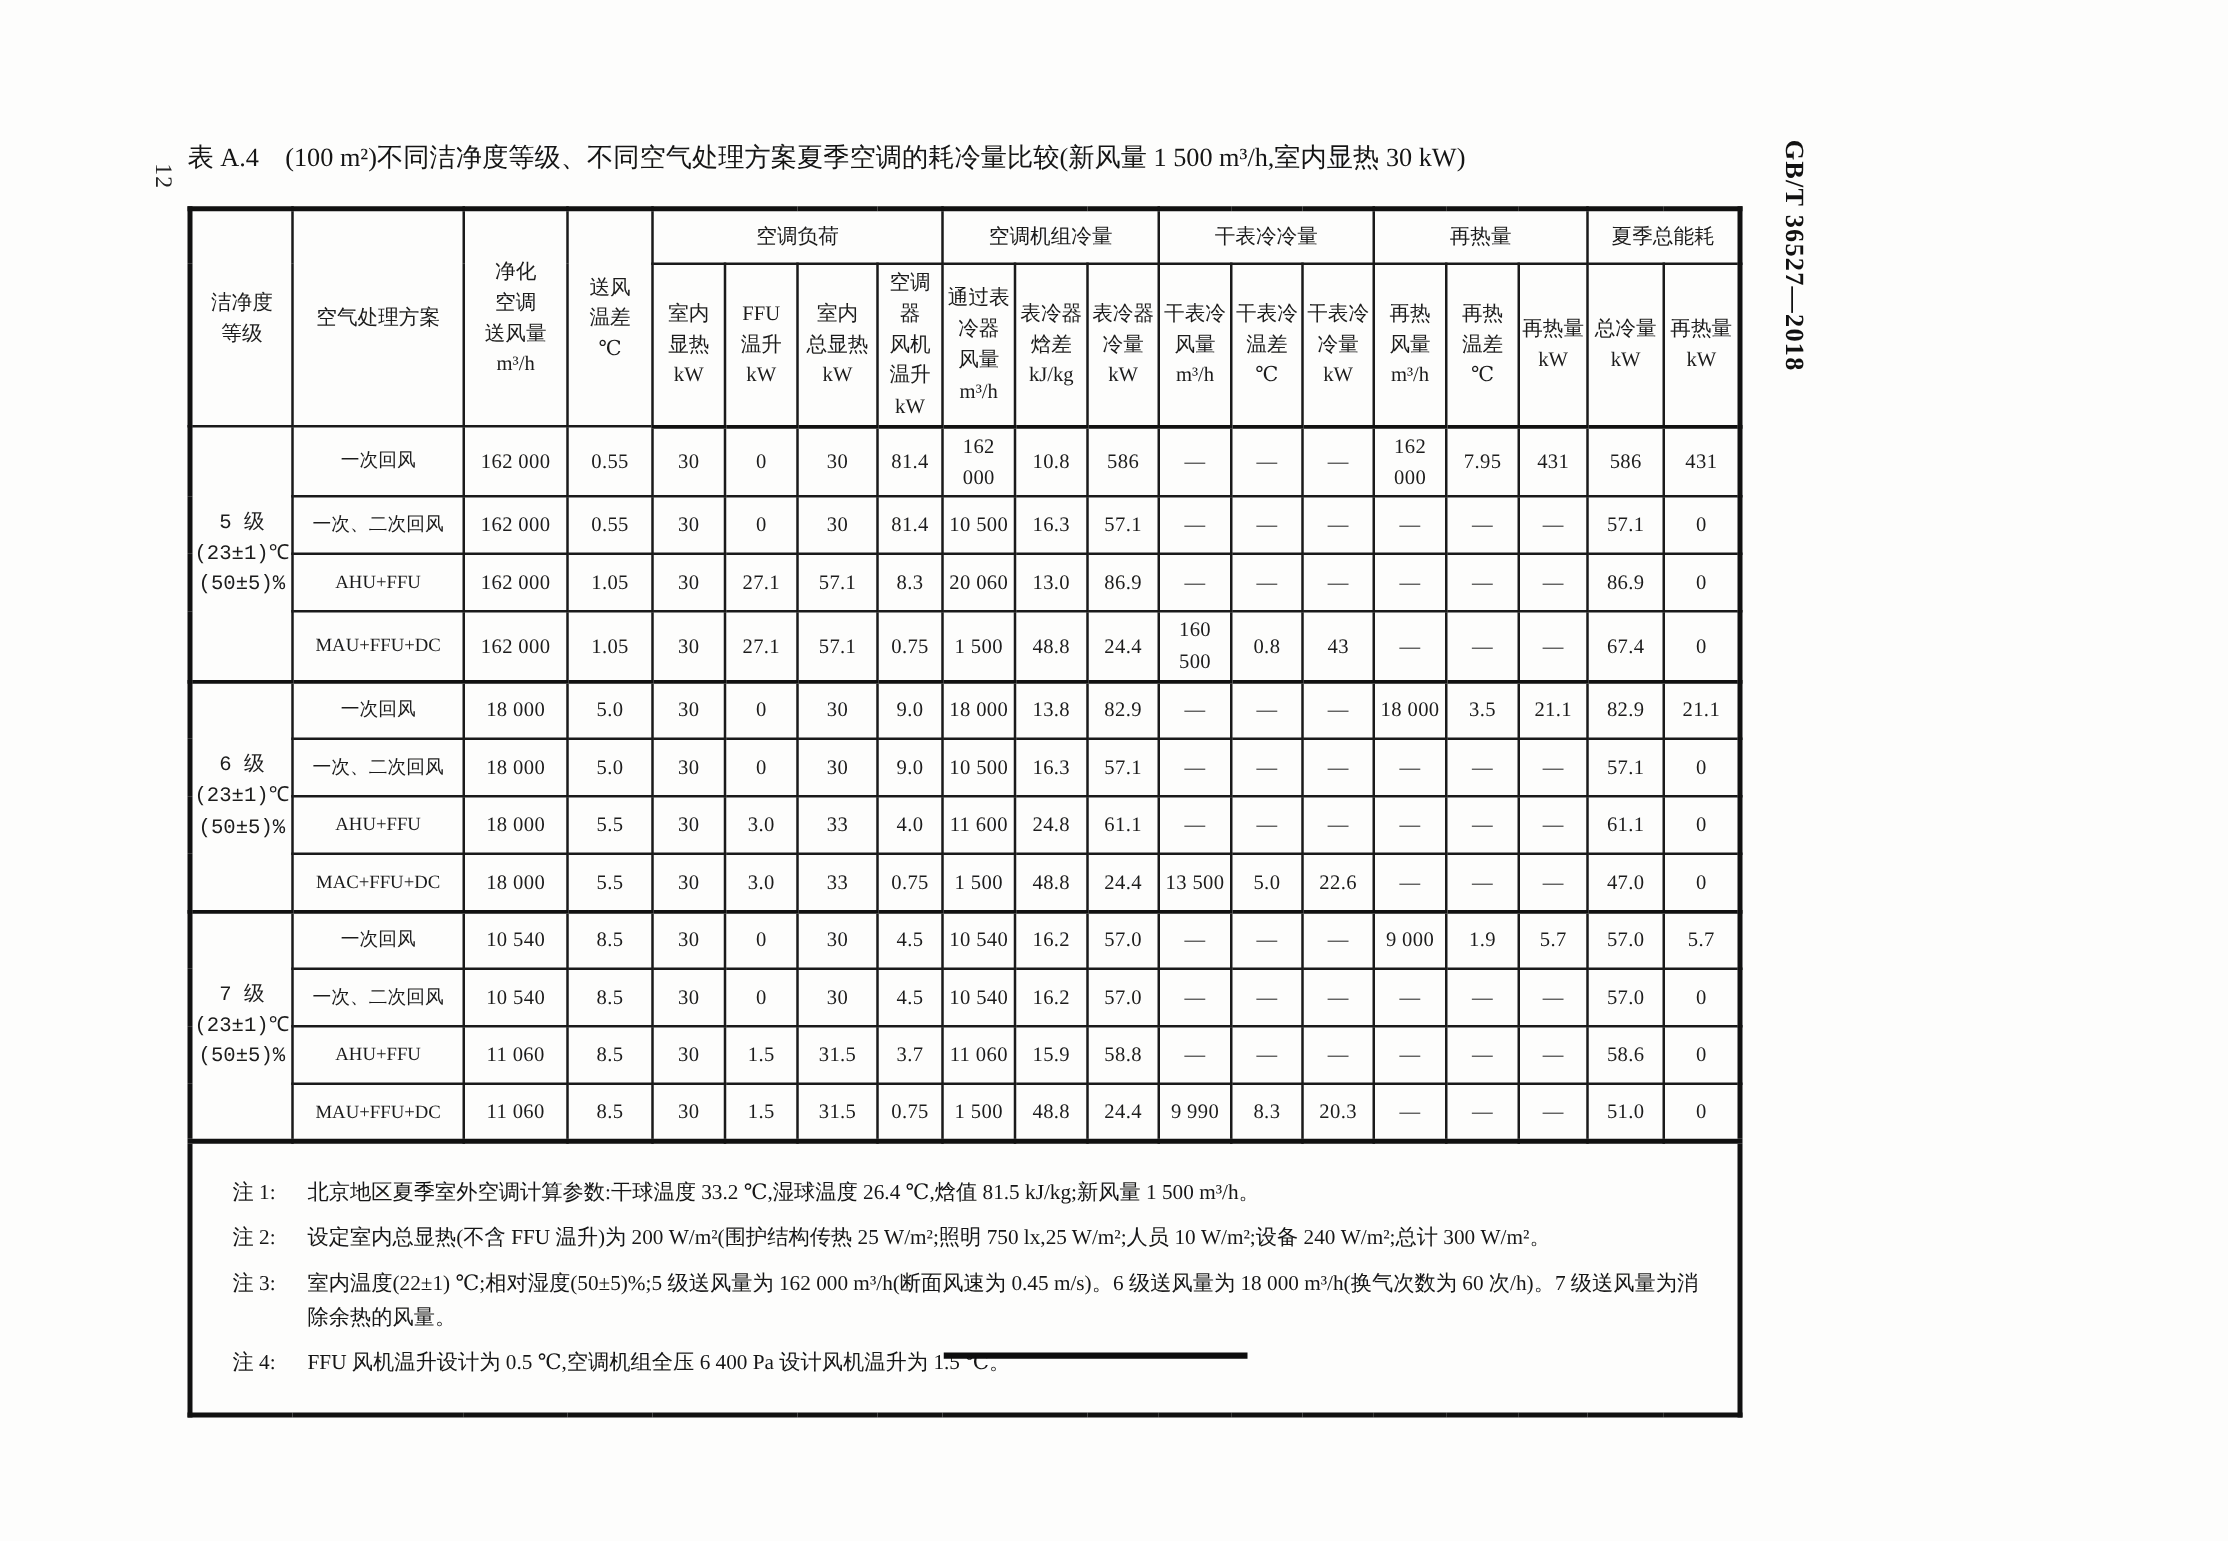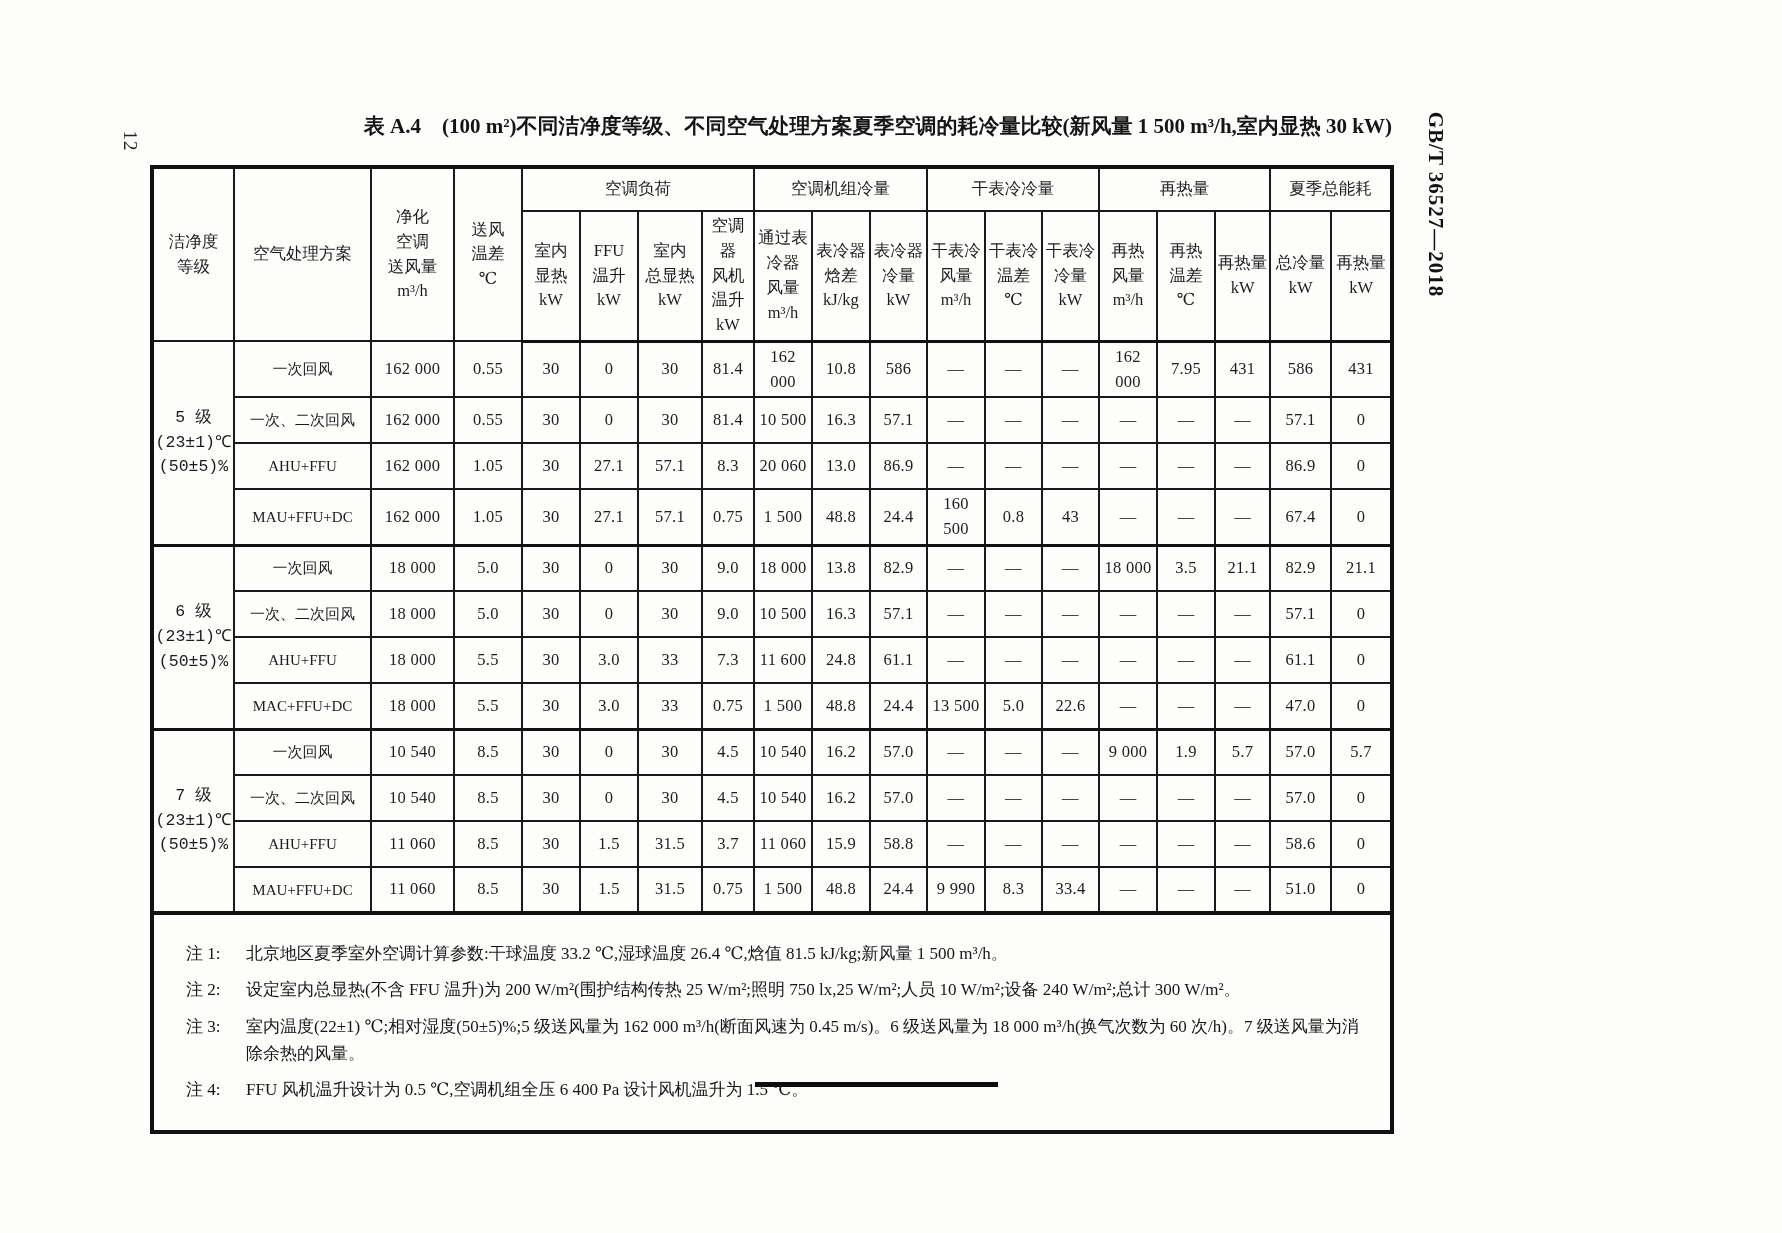--- a/index.html
+++ b/index.html
@@ -19,21 +19,21 @@
   }
   .standard-code{
     position:absolute;left:1320px;top:192px;width:230px;text-align:center;
     transform:rotate(90deg);
     font-size:21px;font-weight:bold;letter-spacing:1px;color:#111;
     white-space:nowrap;
   }
   
   .title{
     position:absolute;top:112px;left:150px;width:1242px;
-    text-align:right;font-size:21px;font-weight:bold;color:#151515;
+    text-align:left;font-size:21px;font-weight:normal;color:#151515;
     white-space:nowrap;
   }
   
   table.main{
     position:absolute;top:165px;left:150px;width:1242px;
     border-collapse:collapse;table-layout:fixed;
     border:4px solid #111;
     font-size:16.5px;
   }
   table.main th,table.main td{
@@ -302,21 +302,21 @@
           <td class="num">57.1</td>
           <td class="num">0</td>
         </tr>
         <tr class="data-row">
           <td class="scheme-cell">AHU+FFU</td>
           <td class="num">18 000</td>
           <td class="num">5.5</td>
           <td class="num">30</td>
           <td class="num">3.0</td>
           <td class="num">33</td>
-          <td class="num">7.3</td>
+          <td class="num">4.0</td>
           <td class="num">11 600</td>
           <td class="num">24.8</td>
           <td class="num">61.1</td>
           <td class="num">—</td>
           <td class="num">—</td>
           <td class="num">—</td>
           <td class="num">—</td>
           <td class="num">—</td>
           <td class="num">—</td>
           <td class="num">61.1</td>
@@ -411,21 +411,21 @@
           <td class="num">8.5</td>
           <td class="num">30</td>
           <td class="num">1.5</td>
           <td class="num">31.5</td>
           <td class="num">0.75</td>
           <td class="num">1 500</td>
           <td class="num">48.8</td>
           <td class="num">24.4</td>
           <td class="num">9 990</td>
           <td class="num">8.3</td>
-          <td class="num">33.4</td>
+          <td class="num">20.3</td>
           <td class="num">—</td>
           <td class="num">—</td>
           <td class="num">—</td>
           <td class="num">51.0</td>
           <td class="num">0</td>
         </tr>
         <tr class="notes-row">
           <td colspan="19">
             <div class="note"><span class="note-label">注 1:</span><span class="note-text">北京地区夏季室外空调计算参数:干球温度 33.2 ℃,湿球温度 26.4 ℃,焓值 81.5 kJ/kg;新风量 1 500 m³/h。</span></div>
             <div class="note"><span class="note-label">注 2:</span><span class="note-text">设定室内总显热(不含 FFU 温升)为 200 W/m²(围护结构传热 25 W/m²;照明 750 lx,25 W/m²;人员 10 W/m²;设备 240 W/m²;总计 300 W/m²。</span></div>

